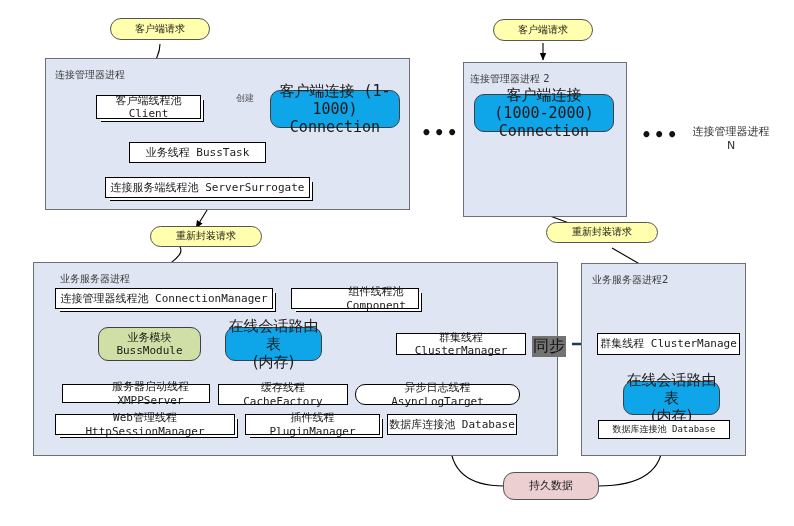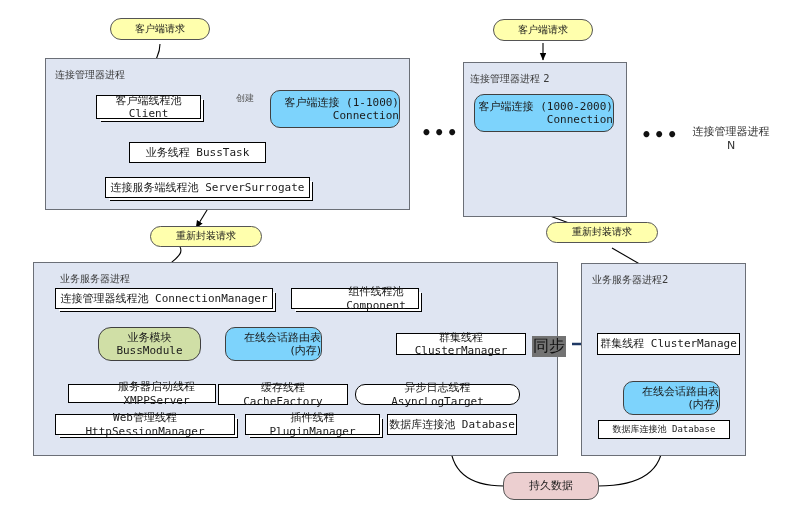--- a/index.html
+++ b/index.html
@@ -13,22 +13,22 @@
   .proc-title{position:absolute;font-size:10px;color:#3a3a3a;white-space:nowrap;}
 
   .node{position:absolute;box-sizing:border-box;display:flex;align-items:center;
         justify-content:center;text-align:center;line-height:1.22;}
 
   
   .rect{background:#ffffff;border:1px solid #000000;font-size:11px;color:#1a1a1a;}
   .rect.shadow{box-shadow:3px 3px 0 -1px #ffffff, 4px 4px 0 -1px #000000;}
 
   
-  .round-orange{background:#7dd3fc;border:1px solid #404040;border-radius:10px;
-                font-size:11px;color:#1a1a1a;align-items:flex-end;}
+  .round-orange{background:#0ea5e9;border:1px solid #404040;border-radius:10px;
+                font-size:15px;color:#1a1a1a;}
   
   .round-green{background:#d0dfa6;border:1px solid #404040;border-radius:10px;
                font-size:11px;color:#1a1a1a;}
   
   .pill-yellow{background:#ffffad;border:1px solid #555555;border-radius:11px;
                font-size:10px;color:#1a1a1a;}
   
   .pill-pink{background:#eccfd0;border:1px solid #555555;border-radius:11px;
              font-size:11px;color:#1a1a1a;}
 
@@ -130,35 +130,35 @@
   <div class="node pill-yellow" style="left:150px;top:226px;width:112px;height:21px;">重新封装请求</div>
   <div class="node pill-yellow" style="left:546px;top:222px;width:112px;height:21px;">重新封装请求</div>
 
   <div class="proc" style="left:33px;top:262px;width:525px;height:194px;"></div>
   <div class="proc-title" style="left:44px;top:272px;margin-left:16px;">业务服务器进程</div>
 
   <div class="node rect shadow mono" style="left:55px;top:288px;width:218px;height:21px;">连接管理器线程池 ConnectionManager</div>
 
   <div class="node rect shadow mono" style="left:291px;top:288px;width:128px;height:21px;padding-left:42px;">组件线程池 Component</div>
 
-  <div class="node round-green mono" style="left:98px;top:327px;width:103px;height:34px;flex-direction:column;border-radius:13px;">
+  <div class="node round-green mono" style="left:98px;top:327px;width:103px;height:34px;flex-direction:column;">
     <span>业务模块</span>
     <span class="l2">BussModule</span>
   </div>
 
   <div class="node round-orange" style="left:225px;top:327px;width:97px;height:34px;flex-direction:column;">
     <span>在线会话路由表</span>
     <span class="l2">(内存)</span>
   </div>
 
   <div class="node rect mono" style="left:396px;top:333px;width:130px;height:22px;">群集线程 ClusterManager</div>
 
   <div class="lbl-sync" style="left:532px;top:336px;">同步</div>
 
-  <div class="node rect mono" style="left:68px;top:384px;width:148px;height:19px;padding-left:29px;">服务器启动线程 XMPPServer</div>
+  <div class="node rect mono" style="left:62px;top:384px;width:148px;height:19px;padding-left:29px;">服务器启动线程 XMPPServer</div>
   <div class="node rect mono" style="left:218px;top:384px;width:130px;height:21px;">缓存线程 CacheFactory</div>
   <div class="node rect mono" style="left:355px;top:384px;width:165px;height:21px;border-radius:10px;">异步日志线程 AsyncLogTarget</div>
 
   <div class="node rect shadow mono" style="left:55px;top:414px;width:180px;height:21px;">Web管理线程 HttpSessionManager</div>
   <div class="node rect shadow mono" style="left:245px;top:414px;width:135px;height:21px;">插件线程 PluginManager</div>
   <div class="node rect mono" style="left:387px;top:414px;width:130px;height:21px;">数据库连接池 Database</div>
 
   <div class="proc" style="left:581px;top:263px;width:165px;height:193px;"></div>
   <div class="proc-title" style="left:592px;top:273px;text-align:right;">业务服务器进程2</div>
 

